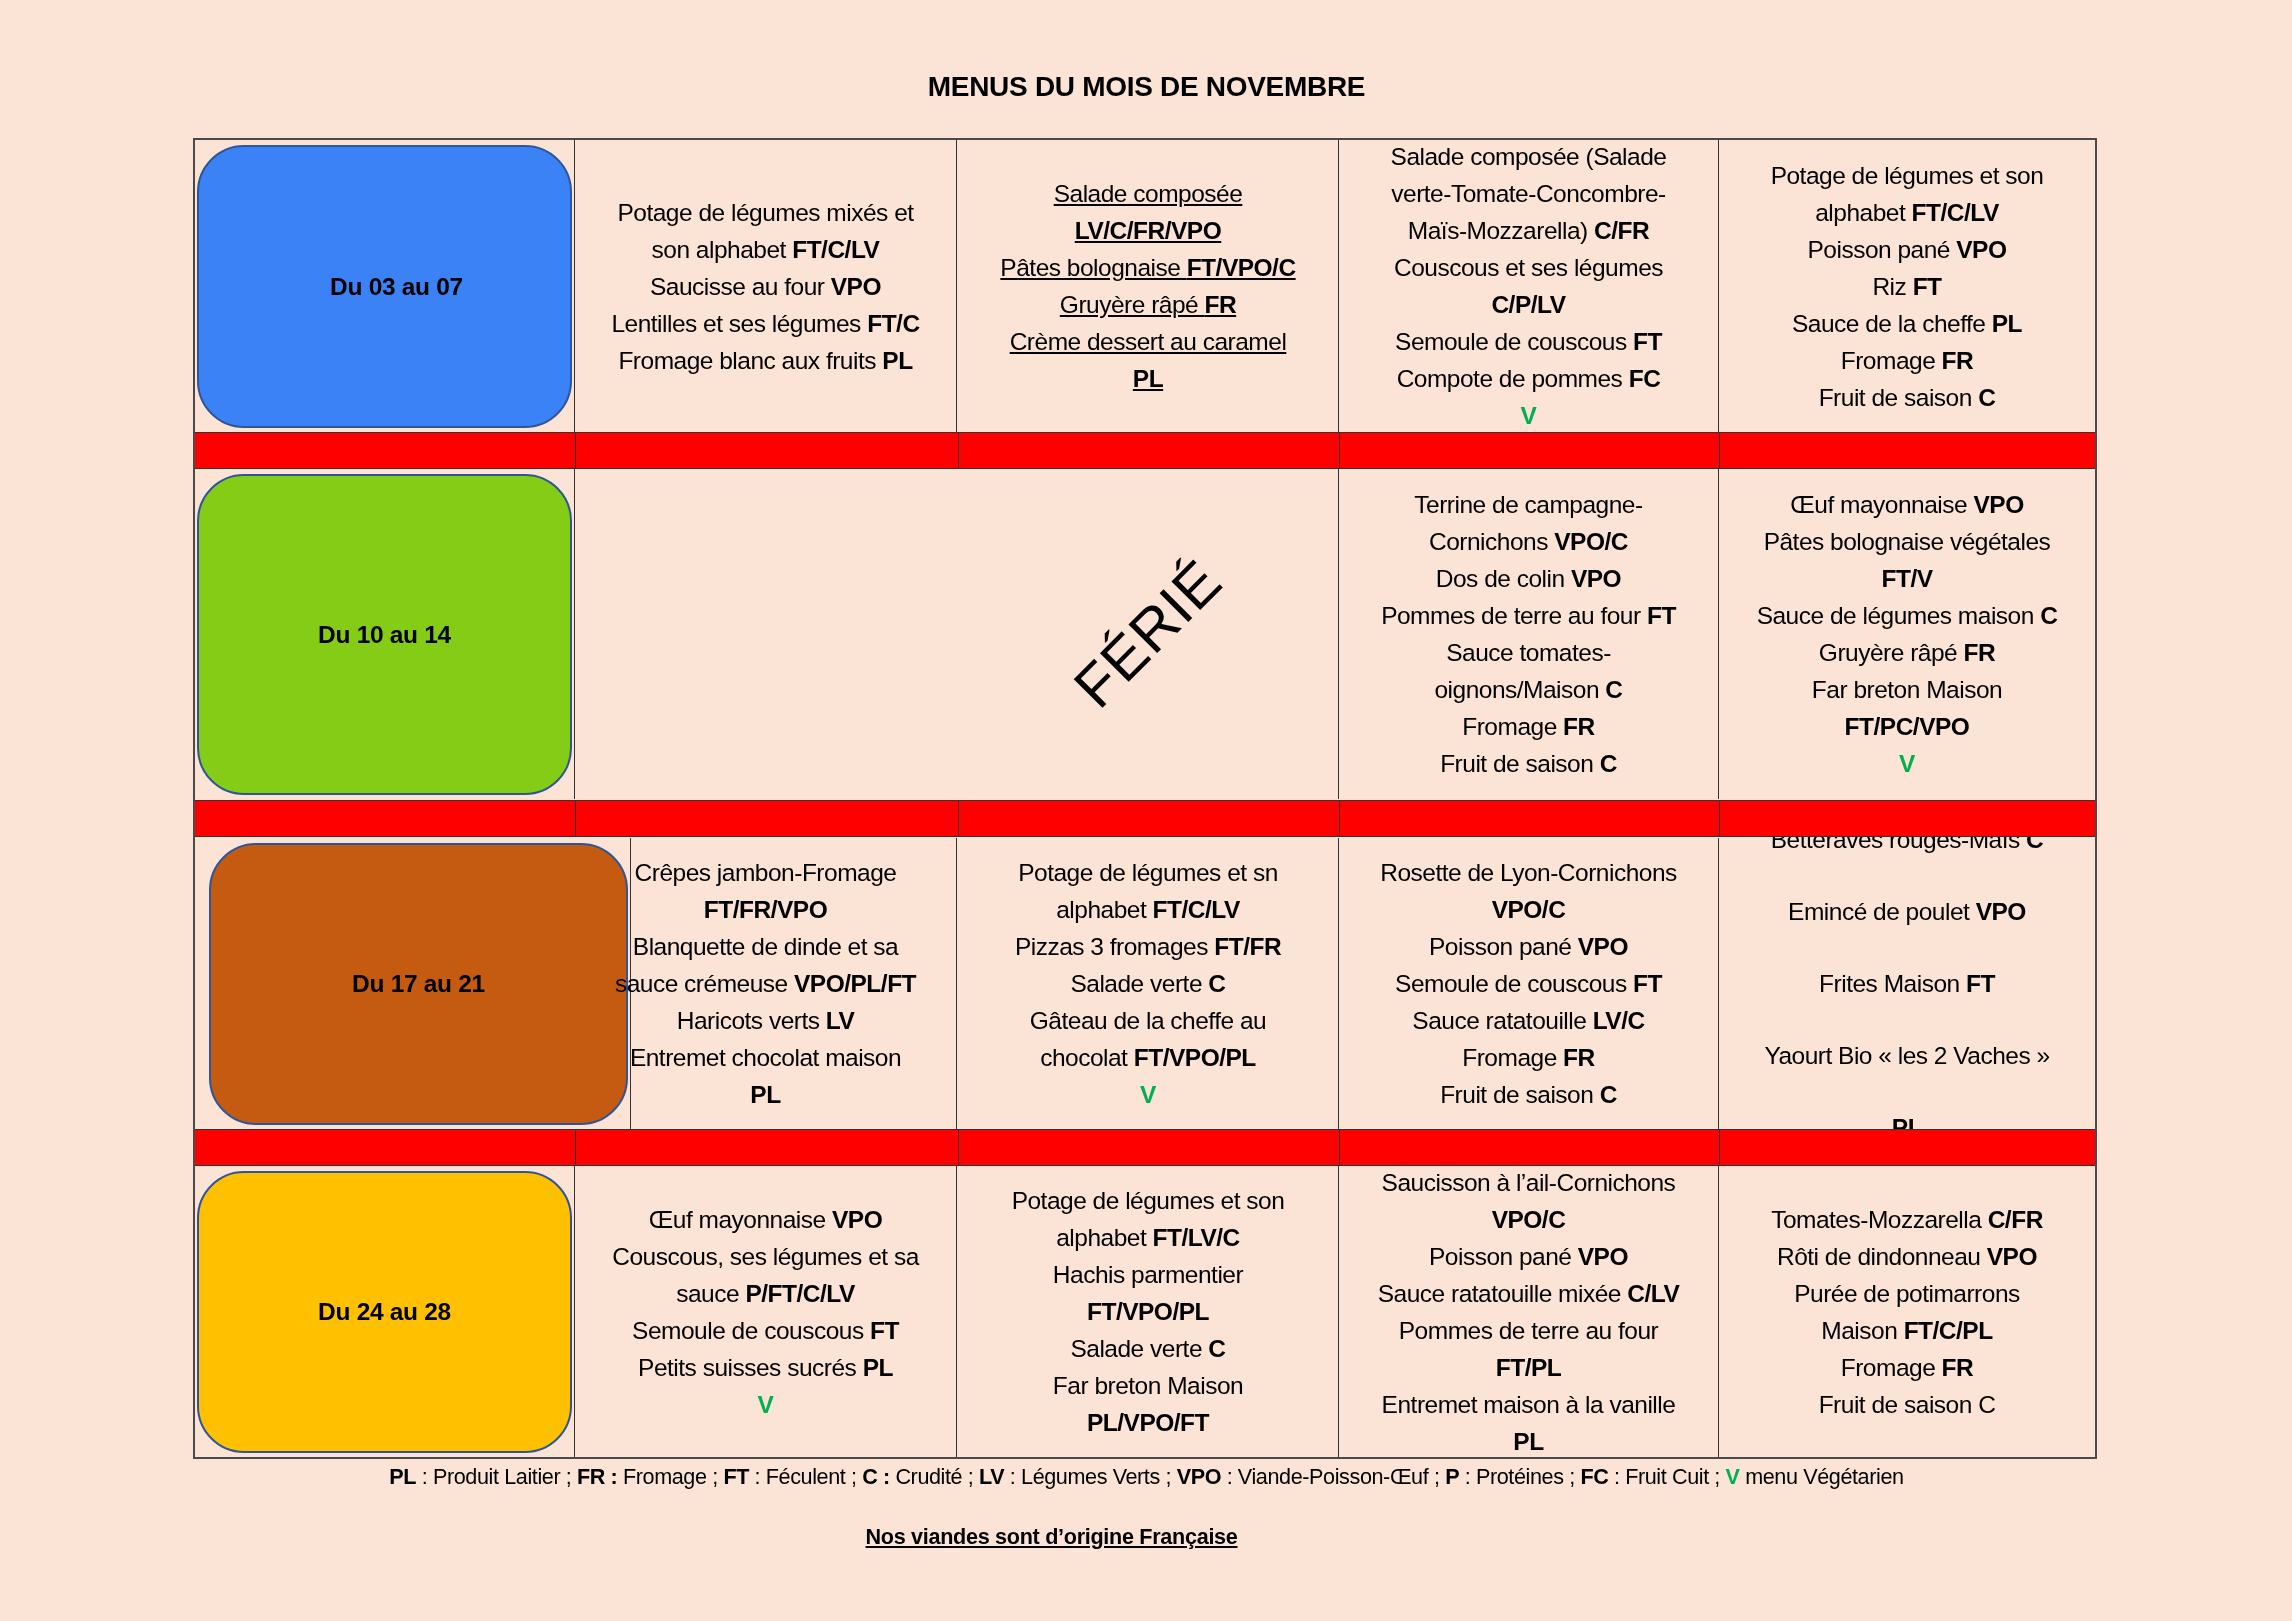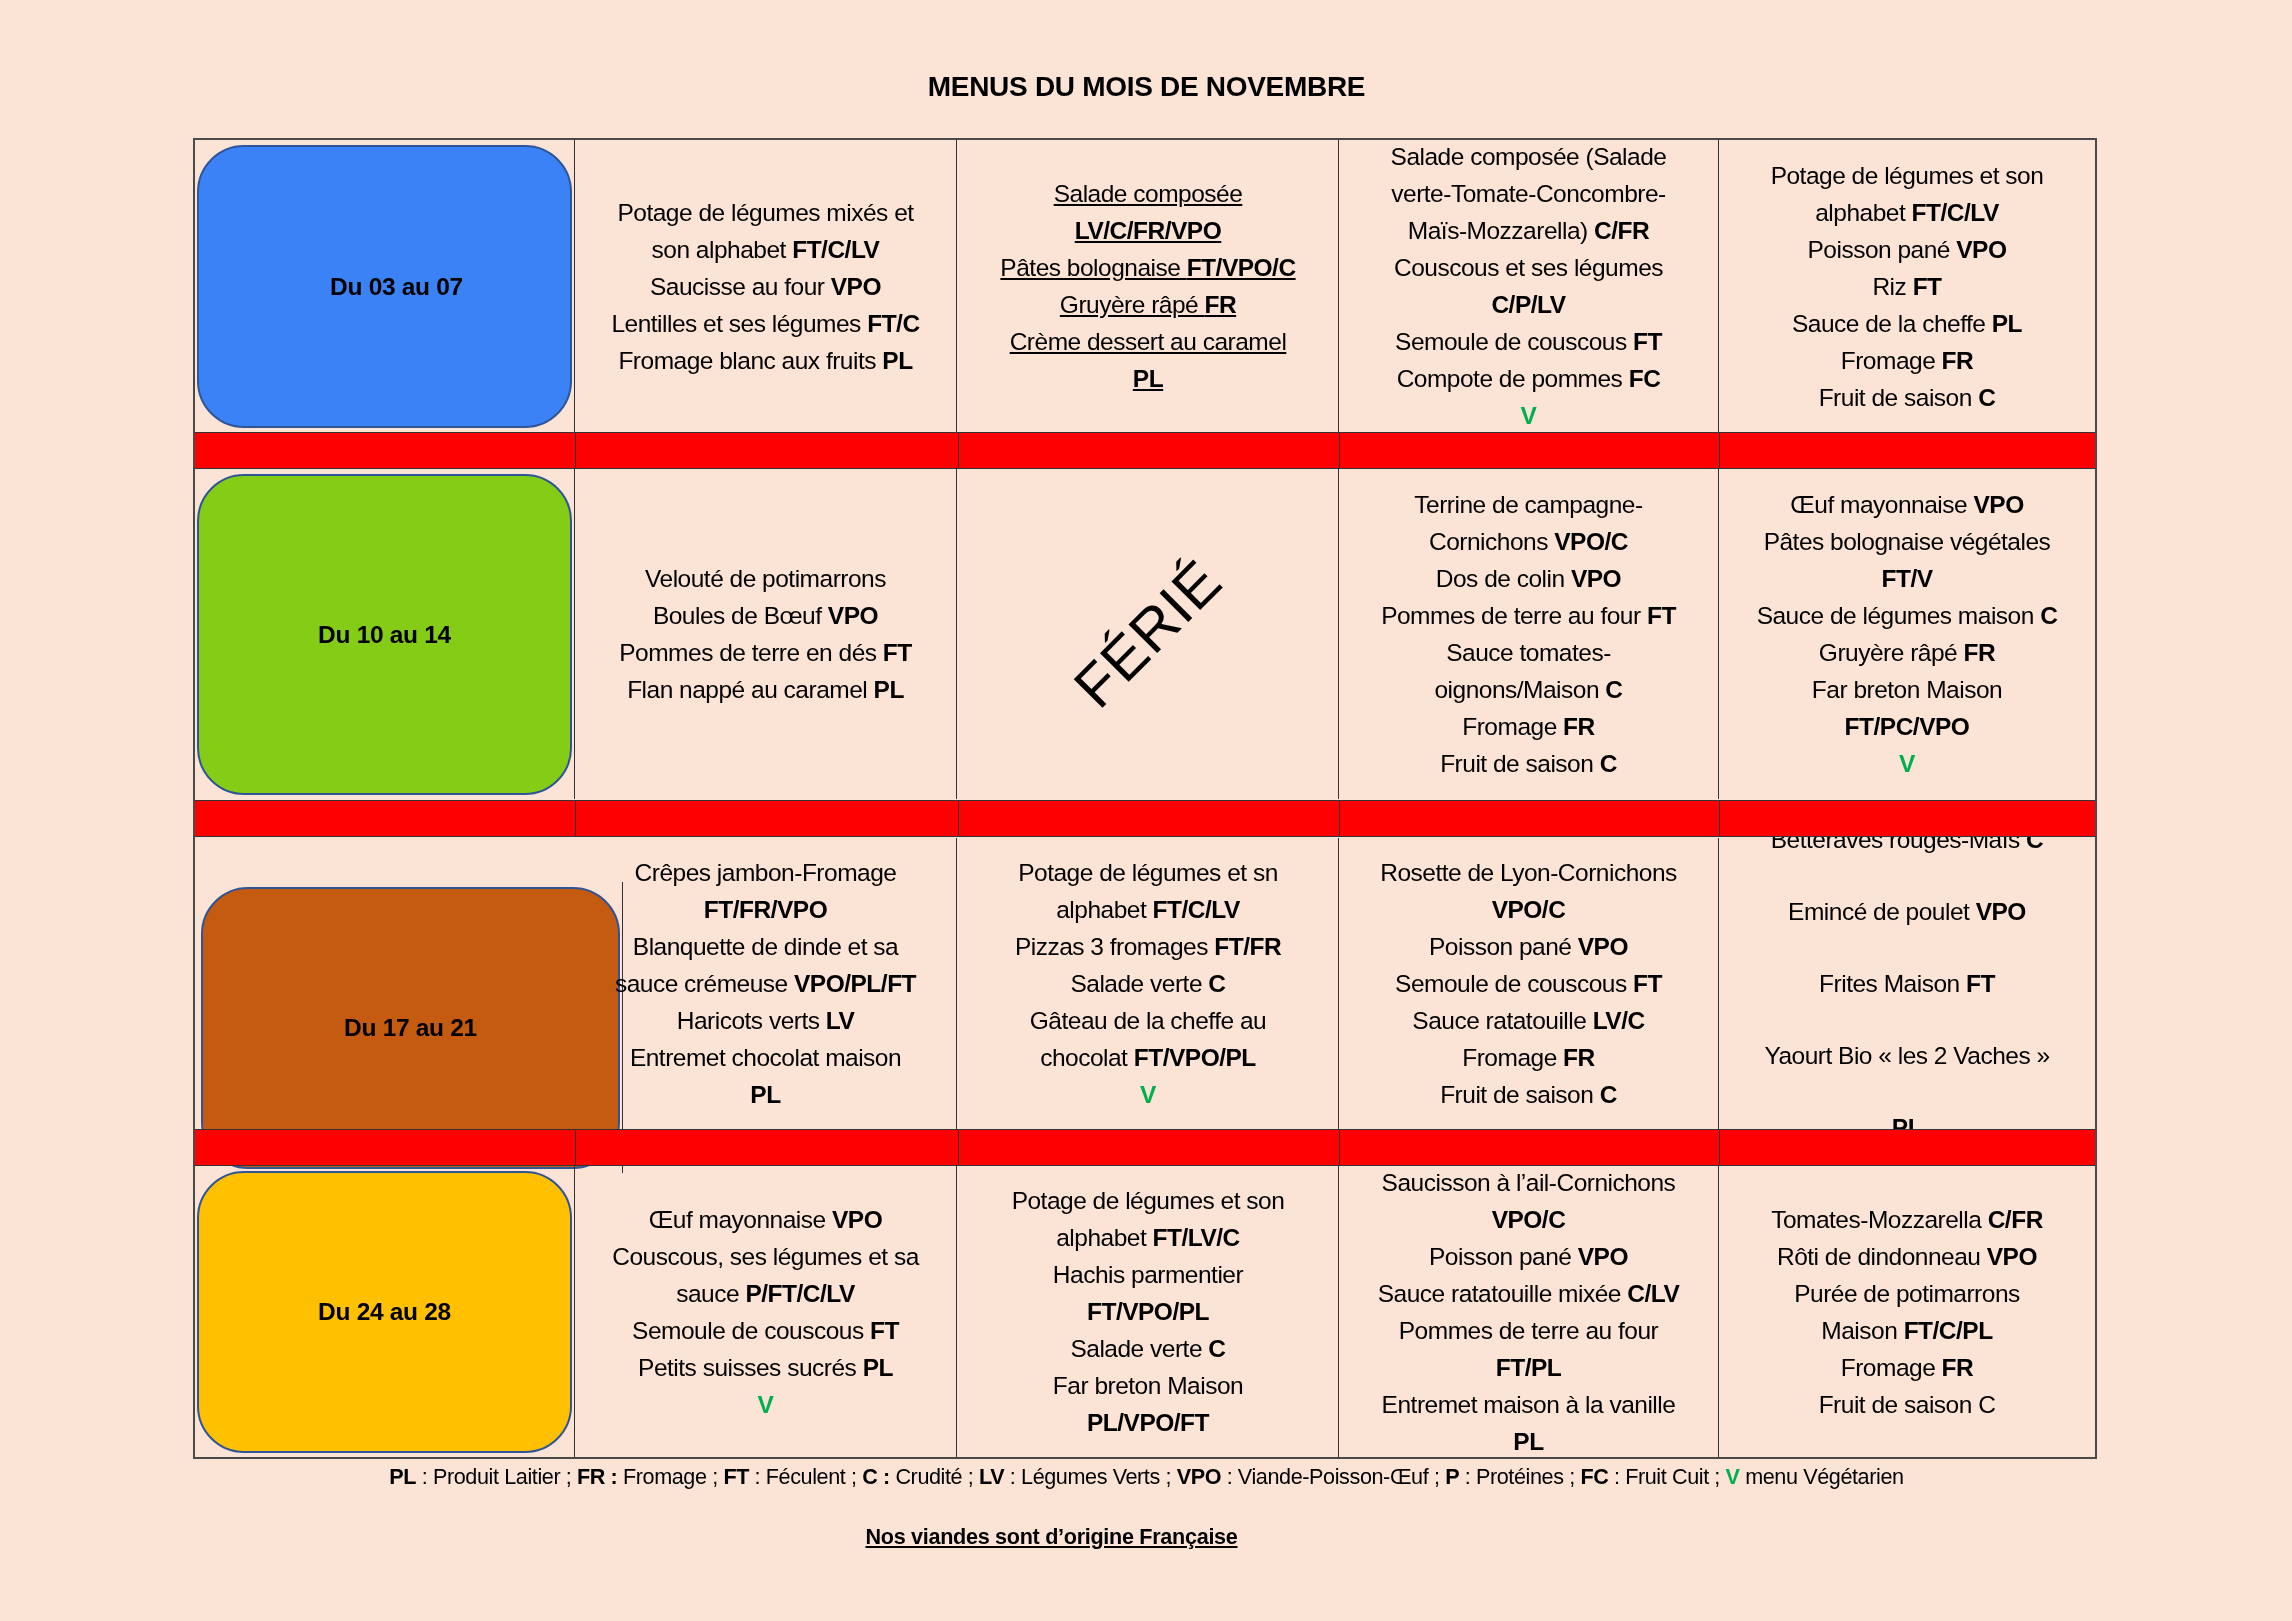--- a/index.html
+++ b/index.html
@@ -97,26 +97,20 @@
         <div class="line"><span>Riz </span><span class="b">FT</span></div>
         <div class="line"><span>Sauce de la cheffe </span><span class="b">PL</span></div>
         <div class="line"><span>Fromage </span><span class="b">FR</span></div>
         <div class="line"><span>Fruit de saison </span><span class="b">C</span></div>
       </div>
     </div>
     <div class="row" style="top: 329px; height: 330px;">
       <div class="cell" style="left: 0px; width: 380px;">
         <div class="week-box" style="background: #84cc16;">Du 10 au 14</div>
       </div>
-      <div class="cell" style="left: 380px; width: 382px;">
-        <div class="line"><span>Velouté de potimarrons</span></div>
-        <div class="line"><span>Boules de Bœuf </span><span class="b">VPO</span></div>
-        <div class="line"><span>Pommes de terre en dés </span><span class="b">FT</span></div>
-        <div class="line"><span>Flan nappé au caramel </span><span class="b">PL</span></div>
-      </div>
       <div class="cell" style="left: 763px; width: 381px;">
         <div class="ferie">FÉRIÉ</div>
       </div>
       <div class="cell" style="left: 1144px; width: 380px;">
         <div class="line"><span>Terrine de campagne-</span></div>
         <div class="line"><span>Cornichons </span><span class="b">VPO/C</span></div>
         <div class="line"><span>Dos de colin </span><span class="b">VPO</span></div>
         <div class="line"><span>Pommes de terre au four </span><span class="b">FT</span></div>
         <div class="line"><span>Sauce tomates-</span></div>
         <div class="line"><span>oignons/Maison </span><span class="b">C</span></div>
@@ -128,21 +122,21 @@
         <div class="line"><span>Pâtes bolognaise végétales</span></div>
         <div class="line"><span class="b">FT/V</span></div>
         <div class="line"><span>Sauce de légumes maison </span><span class="b">C</span></div>
         <div class="line"><span>Gruyère râpé </span><span class="b">FR</span></div>
         <div class="line"><span>Far breton Maison</span></div>
         <div class="line"><span class="b">FT/PC/VPO</span></div>
         <div class="line"><span class="g">V</span></div>
       </div>
     </div>
     <div class="row" style="top: 698px; height: 291px;">
-      <div class="cell" style="left: 4px; width: 424px; margin-top: 44px;">
+      <div class="cell" style="left: 12px; width: 424px;">
         <div class="week-box" style="background: rgb(197, 90, 17);">Du 17 au 21</div>
       </div>
       <div class="cell" style="left: 380px; width: 382px;">
         <div class="line"><span>Crêpes jambon-Fromage</span></div>
         <div class="line"><span class="b">FT/FR/VPO</span></div>
         <div class="line"><span>Blanquette de dinde et sa</span></div>
         <div class="line"><span>sauce crémeuse </span><span class="b">VPO/PL/FT</span></div>
         <div class="line"><span>Haricots verts </span><span class="b">LV</span></div>
         <div class="line"><span>Entremet chocolat maison</span></div>
         <div class="line"><span class="b">PL</span></div>

